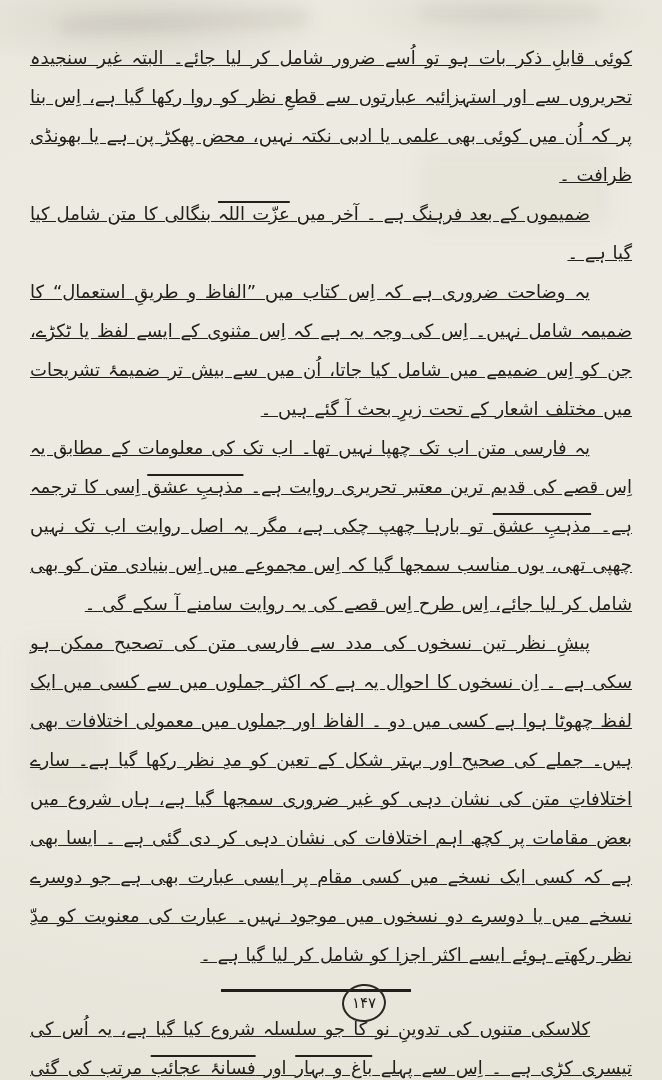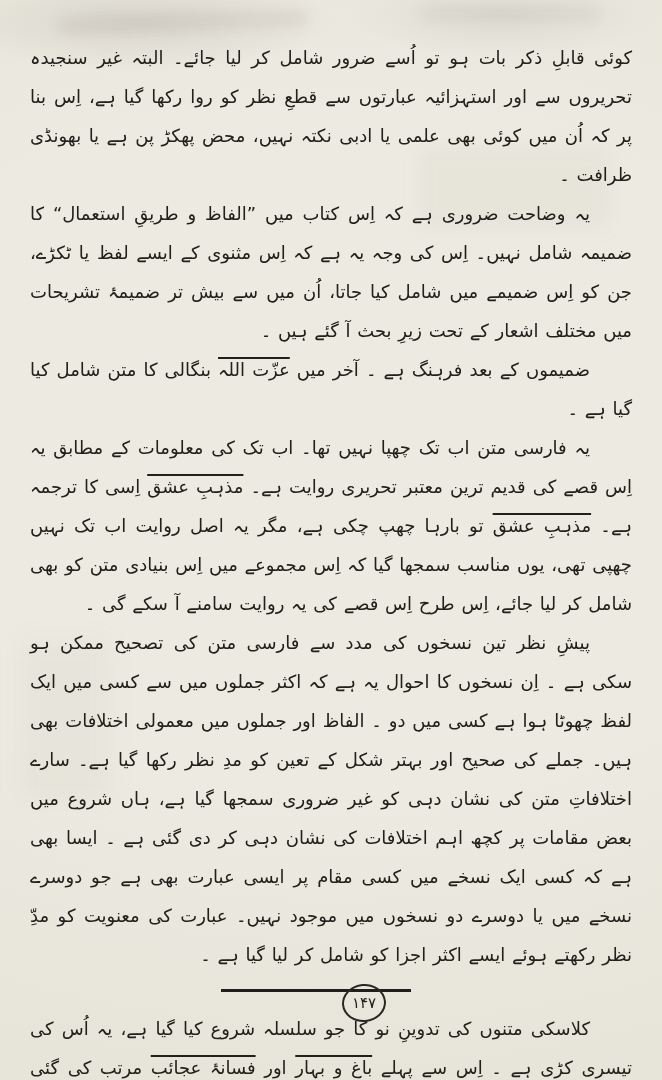--- a/index.html
+++ b/index.html
@@ -34,21 +34,21 @@
   .page-text {
     position: absolute;
     top: 38px; right: 30px; left: 30px;
     direction: rtl;
     text-align: justify;
     text-justify: inter-word;
     font-size: 18px;
     line-height: 39px;
     word-spacing: 1px;
   }
-  p.para { margin: 0; }
+  p.para { margin: 0; text-decoration: underline; }
   p.para.indent { text-indent: 42px; }
 
   .title-overline {
     text-decoration: overline;
     text-decoration-thickness: 1.6px;
     text-decoration-color: #23201c;
   }
 
   .divider {
     width: 190px;
@@ -79,22 +79,22 @@
 <body>
 
 <div class="scan-page" dir="rtl">
   <div class="ghost g1"></div>
   <div class="ghost g2"></div>
   <div class="ghost g3"></div>
   <div class="ghost g4"></div>
 
   <div class="page-text">
       <p class="para"><span>کوئی قابلِ ذکر بات ہو تو اُسے ضرور شامل کر لیا جائے۔ البتہ غیر سنجیدہ تحریروں سے اور استہزائیہ عبارتوں سے قطعِ نظر کو روا رکھا گیا ہے، اِس بنا پر کہ اُن میں کوئی بھی علمی یا ادبی نکتہ نہیں، محض پھکڑ پن ہے یا بھونڈی ظرافت ۔</span></p>
+      <p class="para indent"><span>ضمیموں کے بعد فرہنگ ہے ۔ آخر میں </span><span class="title-overline">عزّت اللہ</span><span> بنگالی کا متن شامل کیا گیا ہے ۔</span></p>
       <p class="para indent"><span>یہ وضاحت ضروری ہے کہ اِس کتاب میں ”الفاظ و طریقِ استعمال“ کا ضمیمہ شامل نہیں۔ اِس کی وجہ یہ ہے کہ اِس مثنوی کے ایسے لفظ یا ٹکڑے، جن کو اِس ضمیمے میں شامل کیا جاتا، اُن میں سے بیش تر ضمیمۂ تشریحات میں مختلف اشعار کے تحت زیرِ بحث آ گئے ہیں ۔</span></p>
-      <p class="para indent"><span>ضمیموں کے بعد فرہنگ ہے ۔ آخر میں </span><span class="title-overline">عزّت اللہ</span><span> بنگالی کا متن شامل کیا گیا ہے ۔</span></p>
       <p class="para indent"><span>یہ فارسی متن اب تک چھپا نہیں تھا۔ اب تک کی معلومات کے مطابق یہ اِس قصے کی قدیم ترین معتبر تحریری روایت ہے۔ </span><span class="title-overline">مذہبِ عشق</span><span> اِسی کا ترجمہ ہے۔ </span><span class="title-overline">مذہبِ عشق</span><span> تو بارہا چھپ چکی ہے، مگر یہ اصل روایت اب تک نہیں چھپی تھی، یوں مناسب سمجھا گیا کہ اِس مجموعے میں اِس بنیادی متن کو بھی شامل کر لیا جائے، اِس طرح اِس قصے کی یہ روایت سامنے آ سکے گی ۔</span></p>
       <p class="para indent"><span>پیشِ نظر تین نسخوں کی مدد سے فارسی متن کی تصحیح ممکن ہو سکی ہے ۔ اِن نسخوں کا احوال یہ ہے کہ اکثر جملوں میں سے کسی میں ایک لفظ چھوٹا ہوا ہے کسی میں دو ۔ الفاظ اور جملوں میں معمولی اختلافات بھی ہیں۔ جملے کی صحیح اور بہتر شکل کے تعین کو مدِ نظر رکھا گیا ہے۔ سارے اختلافاتِ متن کی نشان دہی کو غیر ضروری سمجھا گیا ہے، ہاں شروع میں بعض مقامات پر کچھ اہم اختلافات کی نشان دہی کر دی گئی ہے ۔ ایسا بھی ہے کہ کسی ایک نسخے میں کسی مقام پر ایسی عبارت بھی ہے جو دوسرے نسخے میں یا دوسرے دو نسخوں میں موجود نہیں۔ عبارت کی معنویت کو مدِّ نظر رکھتے ہوئے ایسے اکثر اجزا کو شامل کر لیا گیا ہے ۔</span></p>
       <div class="divider"></div>
       <p class="para indent"><span>کلاسکی متنوں کی تدوینِ نو کا جو سلسلہ شروع کیا گیا ہے، یہ اُس کی تیسری کڑی ہے ۔ اِس سے پہلے </span><span class="title-overline">باغ و بہار</span><span> اور </span><span class="title-overline">فسانۂ عجائب</span><span> مرتب کی گئی تھیں اور شائع ہوئی تھیں ۔ اِس کتاب کی ترتیب میں جن کرم فرماؤں اور عزیزوں نے بہ طورِ خاص مدد کی ہے، اُن کا شکریہ ادا کرنا واجب ہے ۔ </span></p>
     </div>
 
   <div class="page-number-badge">
     <span class="page-number">۱۴۷</span>
   </div>
 </div>

